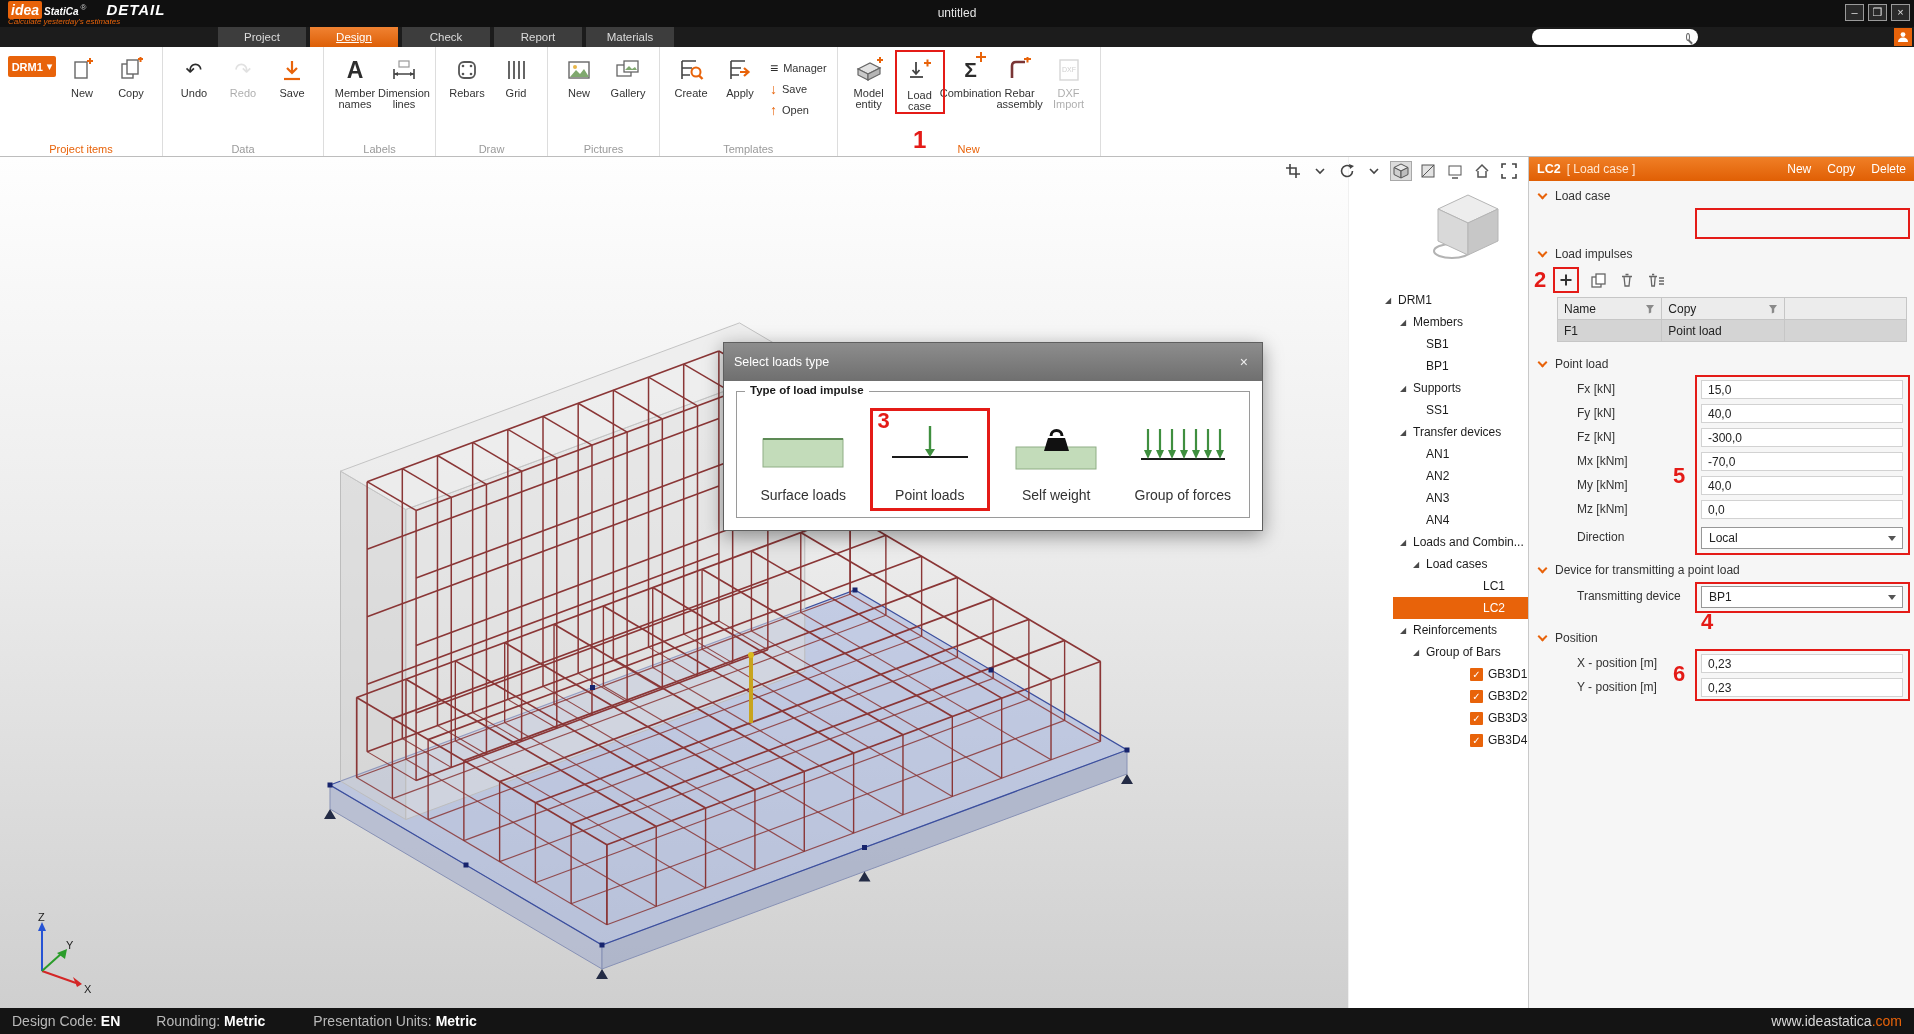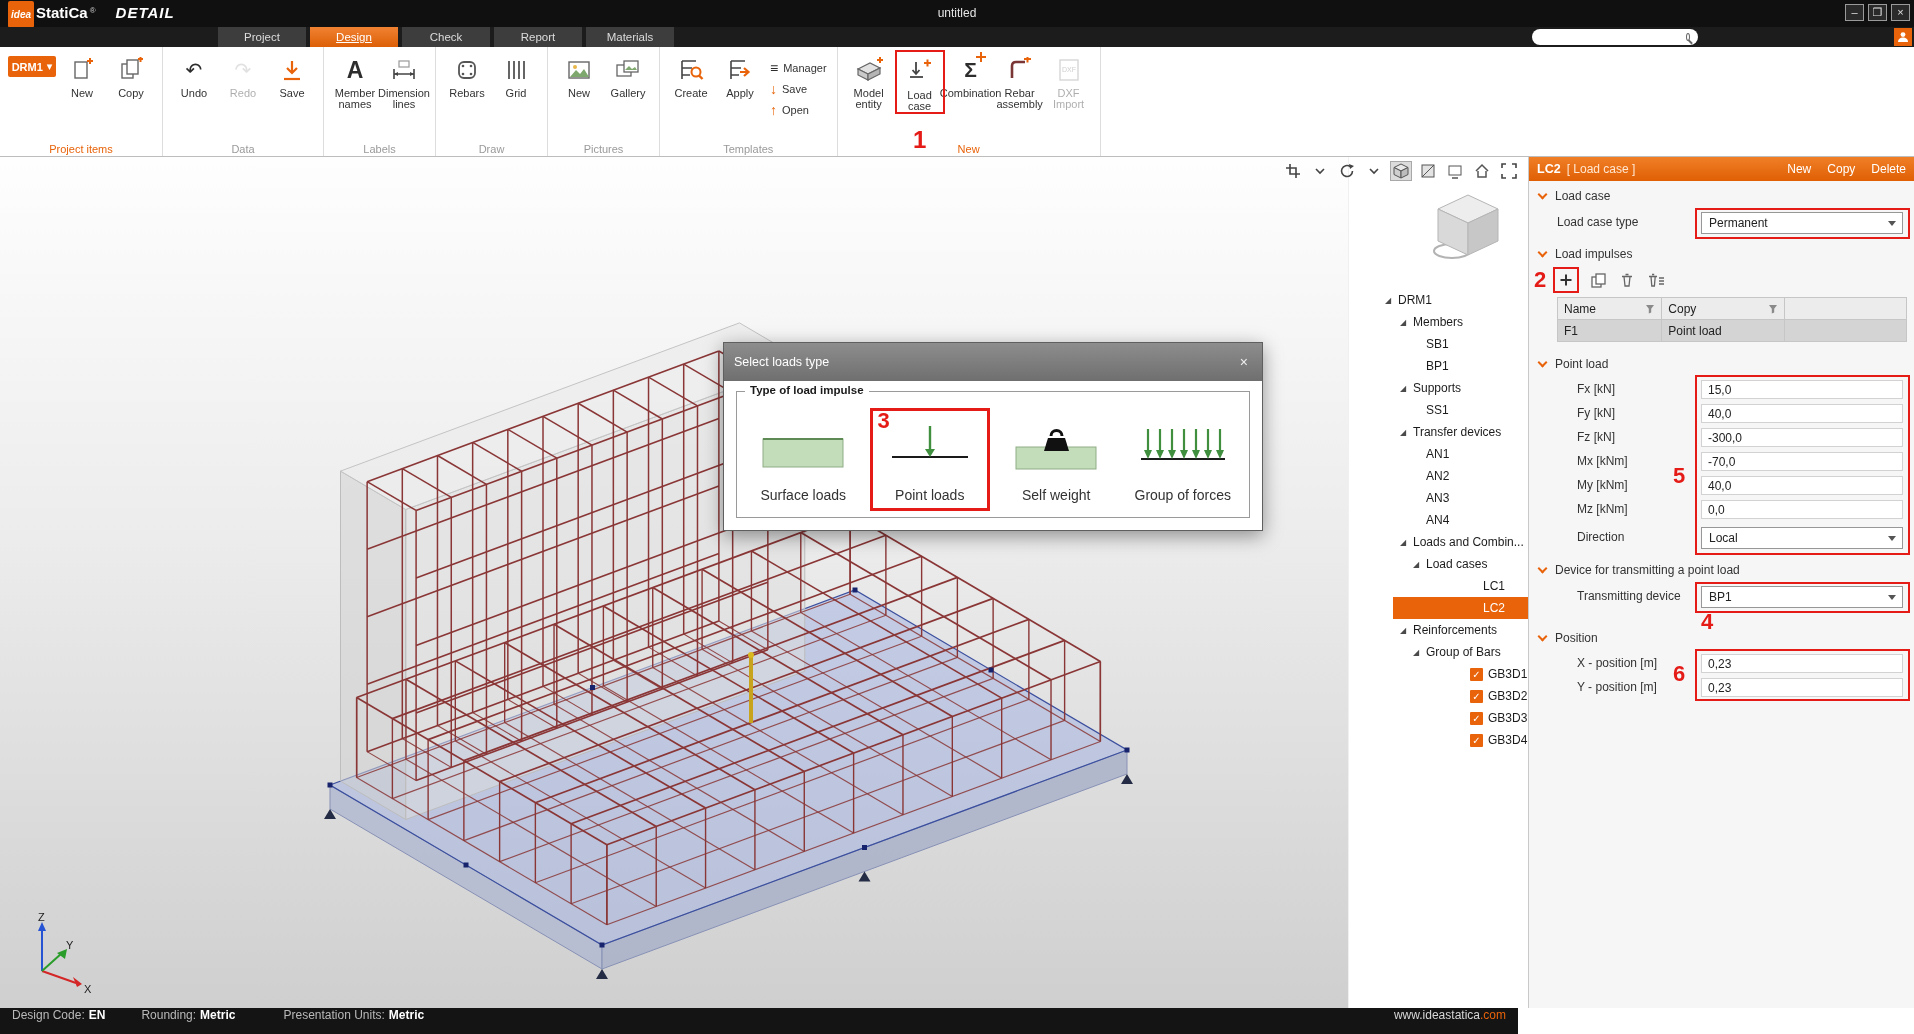--- a/index.html
+++ b/index.html
@@ -3,22 +3,22 @@
 <meta charset="utf-8">
 <style>
   * { margin:0; padding:0; box-sizing:border-box; }
   html,body { width:1914px; height:1034px; overflow:hidden; }
   body { font-family:"Liberation Sans","DejaVu Sans",sans-serif; font-size:12px; background:#fff; cursor:default; }
 
   
   .titlebar { position:absolute; left:0; top:0; width:1914px; height:27px; background:#101010; color:#fff; z-index:6; }
   .logo { position:absolute; left:8px; top:1px; }
   .logo-line { display:flex; align-items:baseline; gap:2px; }
-  .logo-idea { font-style:italic; font-weight:bold; font-size:10px; color:#fff; background:#e8630a; padding:8px 3px; border-radius:2px; }
-  .logo-statica { font-weight:bold; font-size:15px; color:#fff; }
+  .logo-idea { font-style:italic; font-weight:bold; font-size:14px; color:#fff; background:#e8630a; padding:1px 3px; border-radius:2px; }
+  .logo-statica { font-style:italic; font-weight:bold; font-size:10px; color:#fff; }
   .logo-reg { font-size:8px; color:#ccc; position:relative; top:-5px; }
   .logo-detail { font-style:italic; font-weight:bold; font-size:15px; color:#fff; margin-left:18px; letter-spacing:1px; }
   .tagline { font-style:italic; font-size:8px; color:#e8630a; margin-top:-2px; }
   .wintitle { position:absolute; left:0; right:0; top:6px; text-align:center; color:#e6e6e6; font-size:12px; }
   .winbtns { position:absolute; right:4px; top:4px; display:flex; gap:4px; }
   .winbtn { width:19px; height:17px; border:1px solid #9a9a9a; color:#e0e0e0; font-size:11px; line-height:15px; text-align:center; background:#2a2a2a; }
 
   
   .tabrow { position:absolute; left:0; top:27px; width:1914px; height:20px; background:#1c1c1c; z-index:6; }
   .tabs { position:absolute; left:218px; top:0; display:flex; gap:4px; height:20px; }
@@ -105,21 +105,21 @@
   .glegend { position:absolute; top:-8px; left:8px; background:#fff; padding:0 5px; font-weight:bold; font-size:11.5px; color:#1a1a1a; }
   .opts { display:flex; gap:14px; }
   .opt { width:116px; display:flex; flex-direction:column; align-items:center; cursor:pointer; position:relative; padding:3px 0 4px; }
   .opt.hl { outline:3px solid #e41b17; outline-offset:1px; }
   .opt-icon { height:68px; display:flex; align-items:center; justify-content:center; }
   .opt-label { font-size:14px; color:#333; margin-top:4px; }
   .annum3 { top:-4px; left:4px; font-size:22px; }
   .annumAbs { position:absolute; color:#e41b17; font-weight:bold; }
 
   
-  .statusbar { position:absolute; left:0; bottom:0; width:1518px; height:26px; background:#141414; color:#b9b9b9; display:flex; align-items:flex-start; font-size:12px; z-index:6; }
+  .statusbar { position:absolute; left:0; bottom:0; width:1914px; height:26px; background:#141414; color:#b9b9b9; display:flex; align-items:center; font-size:14px; z-index:6; }
   .sitem { margin-left:12px; }
   .sitem b { color:#fff; margin-left:4px; font-weight:bold; }
   .sitem:nth-child(2) { margin-left:36px; }
   .sitem:nth-child(3) { margin-left:48px; }
   .website { margin-left:auto; margin-right:12px; }
   .website .pref { color:#d8d8d8; }
   .website .suf { color:#e8630a; }
 
   svg { display:block; }
   .icstroke { stroke:#444; stroke-width:1.6; fill:none; }
@@ -716,27 +716,20 @@
         <span>Copy</span>
         <span>Delete</span>
       </span>
     </div>
 
     <div class="psec" style="top:32px">
         <span class="schev"></span>
         <span>Load case</span>
       </div>
 
-    <div class="prow" style="top:55px">
-      <span class="plabel l2">Load case type</span>
-      <div class="combo">
-        <span>Permanent</span>
-        <span class="carrow"></span>
-      </div>
-    </div>
     <div class="hlbox" style="left:166px;top:51px;width:215px;height:31px"></div>
 
     <div class="psec" style="top:90px">
         <span class="schev"></span>
         <span>Load impulses</span>
       </div>
 
     <div class="ltoolbar">
       <span class="hlplus">
         <span class="lti">

